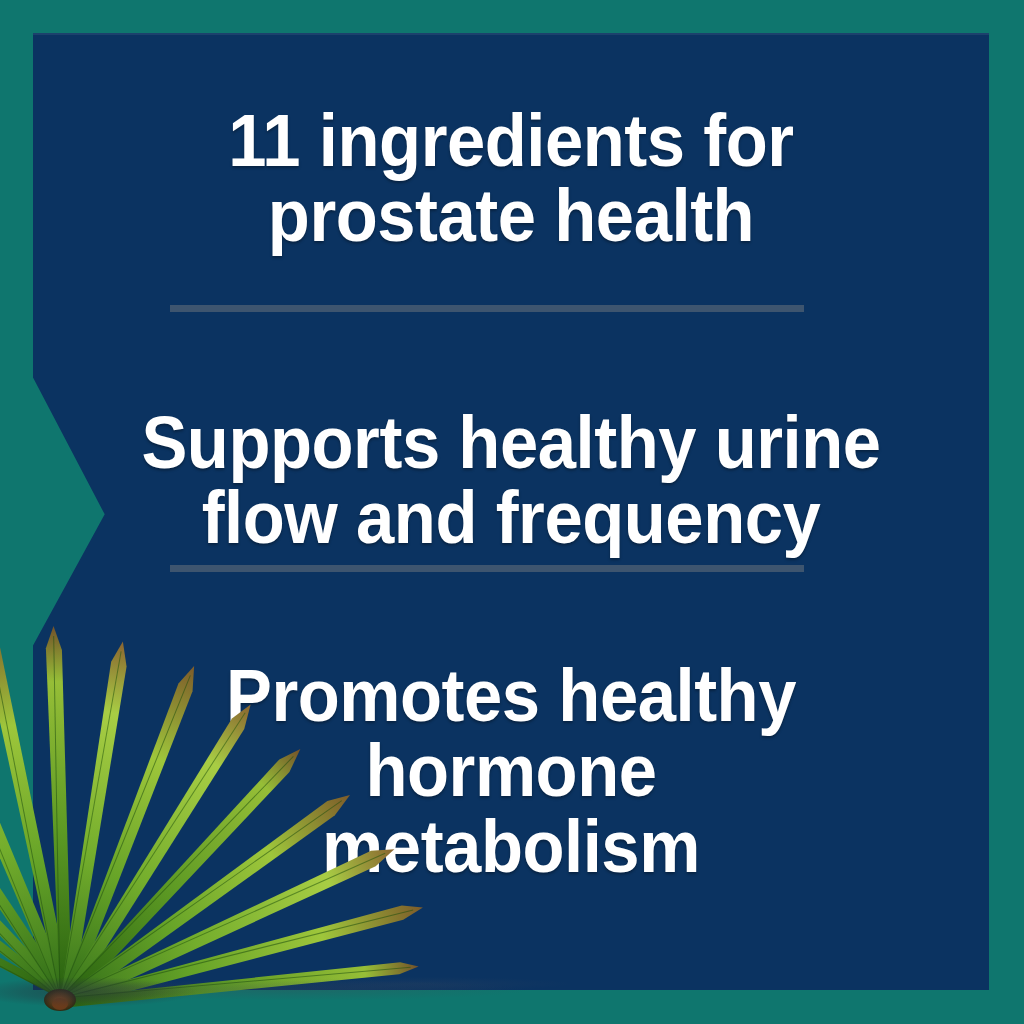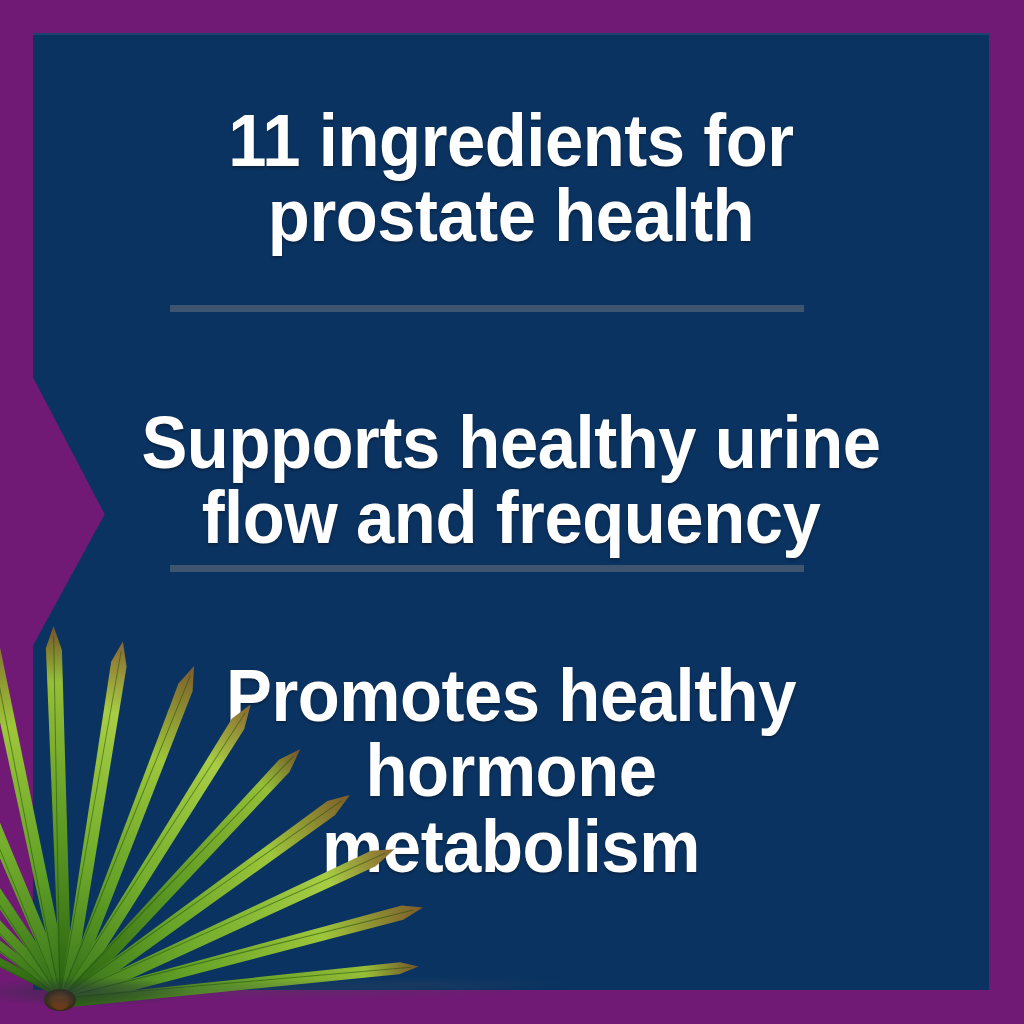--- a/index.html
+++ b/index.html
@@ -6,21 +6,21 @@
   html, body {
     margin: 0;
     padding: 0;
     background: #ffffff;
   }
   #stage {
     position: relative;
     width: 1024px;
     height: 1024px;
     overflow: hidden;
-    background: #701a75;
+    background: #0f766e;
     font-family: "Liberation Sans", "DejaVu Sans", sans-serif;
     -webkit-font-smoothing: antialiased;
   }
 
   
   .floor-shadow {
     position: absolute;
     left: -10px;
     top: 962px;
     width: 660px;

